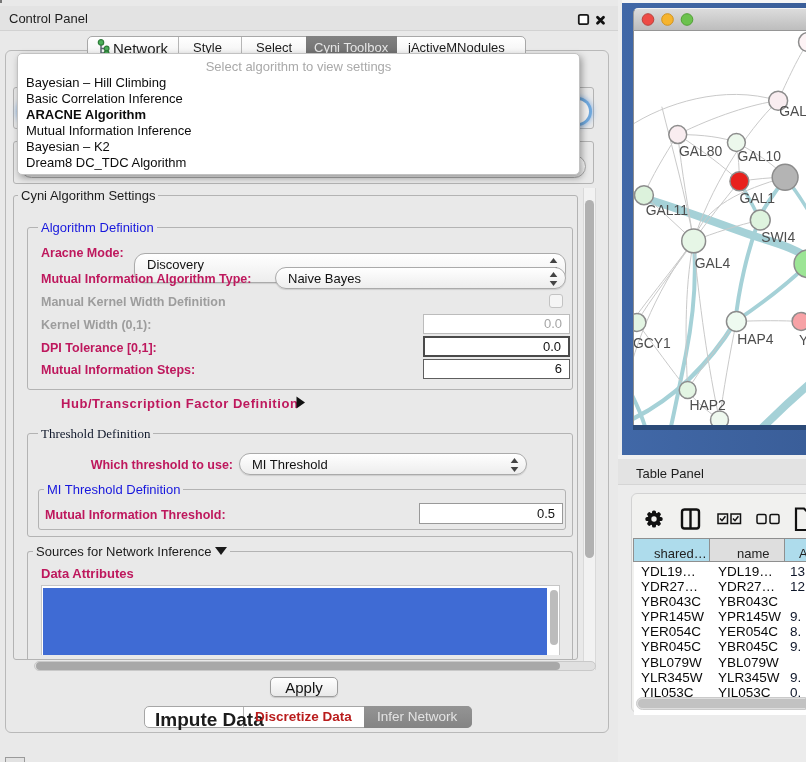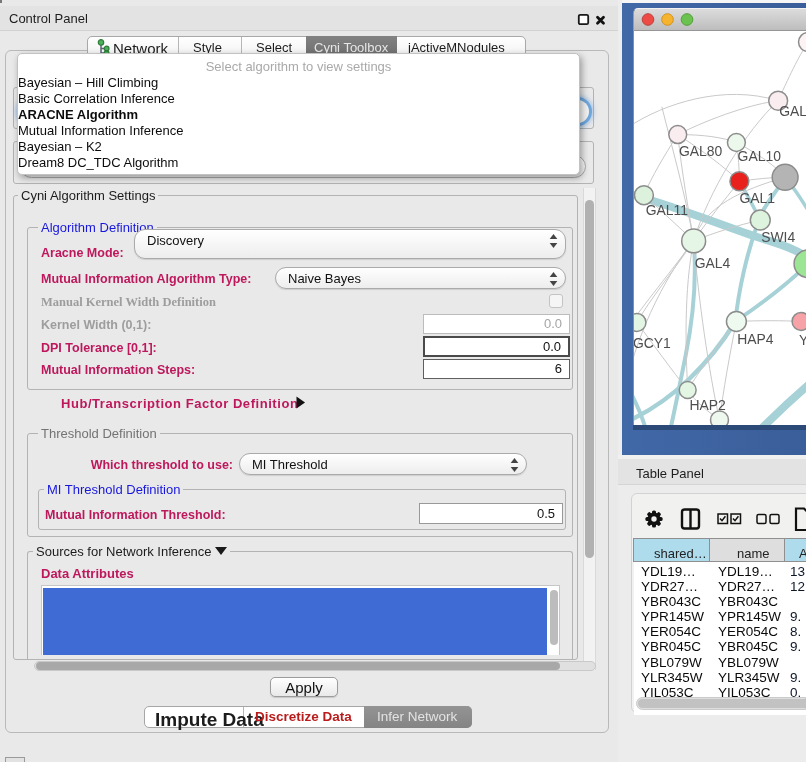--- a/index.html
+++ b/index.html
@@ -59,51 +59,51 @@
 <div class="abs" style="left:34px;top:661px;width:562px;height:10px;background:#e0e0e0;border:1px solid #c9c9c9;border-radius:5px;"></div>
 <div class="abs" style="left:36px;top:662px;width:524px;height:8px;background:#a8a8a8;border-radius:4px;"></div>
 
 <div class="grp" style="left:13px;top:195px;width:565px;height:465px;"></div>
 <div class="grp-label" style="left:18px;top:188px;color:#1c1c1c;">Cyni Algorithm Settings</div>
 
 <div class="grp" style="left:27px;top:227px;width:546px;height:163px;"></div>
 <div class="grp-label" style="left:38px;top:220px;color:#1717dd;">Algorithm Definition</div>
 
 <div class="abs blab" style="left:41px;top:246px;">Aracne Mode:</div>
-<div class="combo" style="left:134px;top:229px;width:432px;height:30px;">
+<div class="combo" style="left:134px;top:253px;width:432px;height:30px;">
     <span class="ctxt">Discovery</span>
   <svg class="arrows" width="9" height="14" viewBox="0 0 9 14">
       <path d="M4.5 0 L8.3 5 H0.7 Z" fill="#444"></path>
       <path d="M4.5 14 L8.3 9 H0.7 Z" fill="#444"></path>
     </svg>
 </div>
 <div class="abs blab" style="left:41px;top:272px;">Mutual Information Algorithm Type:</div>
 <div class="combo" style="left:275px;top:267px;width:291px;height:22px;">
     <span class="ctxt">Naive Bayes</span>
   <svg class="arrows" width="9" height="14" viewBox="0 0 9 14">
       <path d="M4.5 0 L8.3 5 H0.7 Z" fill="#444"></path>
       <path d="M4.5 14 L8.3 9 H0.7 Z" fill="#444"></path>
     </svg>
 </div>
-<div class="abs glab" style="left:41px;top:295px;font-family:Liberation Serif, serif;">Manual Kernel Width Definition</div>
+<div class="abs glab" style="left:41px;top:295px;">Manual Kernel Width Definition</div>
 <div class="abs" style="left:549px;top:294px;width:14px;height:14px;border:1px solid #c3c3c3;border-radius:3px;background:#f5f5f5;"></div>
 <div class="abs glab" style="left:41px;top:318px;">Kernel Width (0,1):</div>
 <div class="field" style="left:423px;top:314px;width:147px;height:20px;border:1px solid #bcbcbc;color:#a5a5a5;line-height:18px;">0.0</div>
 <div class="abs blab" style="left:41px;top:341px;">DPI Tolerance [0,1]:</div>
 <div class="field" style="left:423px;top:336px;width:147px;height:21px;border:2px solid #4a4a4a;color:#111;line-height:17px;">0.0</div>
 <div class="abs blab" style="left:41px;top:363px;">Mutual Information Steps:</div>
 <div class="field" style="left:423px;top:359px;width:147px;height:20px;border:1px solid #5e5e5e;color:#111;line-height:18px;">6</div>
 
 <div class="abs blab" style="left:41px;top:396px;font-size:13px;letter-spacing:0.55px;padding-left:20px;">Hub/Transcription Factor Definition</div>
 <svg class="abs" style="left:295px;top:396px" width="11" height="13" viewBox="0 0 11 13">
     <path d="M1.5 0.5 L10 6.5 L1.5 12.5 Z" fill="#111"></path>
   </svg>
 
 <div class="grp" style="left:27px;top:433px;width:546px;height:104px;"></div>
-<div class="grp-label" style="left:38px;top:426px;color:#737373;">Threshold Definition</div>
+<div class="grp-label" style="left:38px;top:426px;color:#0f172a;font-family:Liberation Serif, serif;">Threshold Definition</div>
 <div class="abs blab" style="left:33px;top:458px;width:200px;text-align:right;">Which threshold to use:</div>
 <div class="combo" style="left:239px;top:453px;width:288px;height:22px;">
     <span class="ctxt">MI Threshold</span>
   <svg class="arrows" width="9" height="14" viewBox="0 0 9 14">
       <path d="M4.5 0 L8.3 5 H0.7 Z" fill="#444"></path>
       <path d="M4.5 14 L8.3 9 H0.7 Z" fill="#444"></path>
     </svg>
 </div>
 
 <div class="grp" style="left:38px;top:489px;width:528px;height:41px;"></div>
@@ -125,21 +125,21 @@
 <div class="abs" style="left:243px;top:707px;width:1px;height:20px;background:#b6b6b6;"></div>
 <div class="abs" style="left:364px;top:706px;width:108px;height:22px;background:linear-gradient(#949494,#848484);border-radius:0 5px 5px 0;"></div>
 <div class="abs" style="left:155px;top:709px;font-size:19px;font-weight:bold;color:#1c1c1c;">Impute Data</div>
 <div class="abs" style="left:255px;top:709px;font-size:13.5px;font-weight:bold;color:#b91c1c;">Discretize Data</div>
 <div class="abs" style="left:377px;top:709px;font-size:13.5px;color:#e3e3e3;">Infer Network</div>
 
 <div class="abs" style="left:5px;top:757px;width:20px;height:10px;background:#e2e2e2;border:1px solid #9a9a9a;"></div>
 
 <div class="abs" style="left:17px;top:53px;width:563px;height:122px;background:#fff;border:1px solid #c2c2c2;border-radius:5px;box-shadow:2px 3px 7px rgba(0,0,0,0.35);"></div>
 <div class="abs" style="left:17px;top:59px;width:563px;text-align:center;font-size:13px;color:#a9a9a9;">Select algorithm to view settings</div>
-<div class="abs" style="left:18px;top:75px;font-size:13px;color:#0c0c0c;line-height:16px;">Bayesian – Hill Climbing<br>Basic Correlation Inference<br><b>ARACNE Algorithm</b><br>Mutual Information Inference<br>Bayesian – K2<br>Dream8 DC_TDC Algorithm</div>
+<div class="abs" style="left:18px;top:75px;font-size:13px;color:#0c0c0c;line-height:16px;padding-left:8px;">Bayesian – Hill Climbing<br>Basic Correlation Inference<br><b>ARACNE Algorithm</b><br>Mutual Information Inference<br>Bayesian – K2<br>Dream8 DC_TDC Algorithm</div>
 
 <div class="abs" style="left:618px;top:0;width:188px;height:459px;background:#ededed;"></div>
 <div class="abs" style="left:622px;top:3px;width:184px;height:452px;background:linear-gradient(90deg,#4168a7,#3a5e99);"></div>
 <div class="abs" style="left:622px;top:0;width:184px;height:3px;background:#f6f6f6;"></div>
 
 <div class="abs" style="left:633px;top:8px;width:173px;height:23px;background:linear-gradient(#dcdcdc,#bdbdbd);border-radius:5px 0 0 0;border-top:1px solid #f2f2f2;border-left:1px solid #9a9a9a;border-bottom:1px solid #969696;"></div>
 <svg class="abs" style="left:641px;top:13px" width="55" height="13" viewBox="0 0 55 13">
   <circle cx="7" cy="6.5" r="5.8" fill="#ee4b45" stroke="#b8403b" stroke-width="1"></circle>
   <circle cx="26.5" cy="6.5" r="5.8" fill="#f6b42e" stroke="#cf921f" stroke-width="1"></circle>
   <circle cx="46" cy="6.5" r="5.8" fill="#6cc24e" stroke="#4f9f33" stroke-width="1"></circle>

